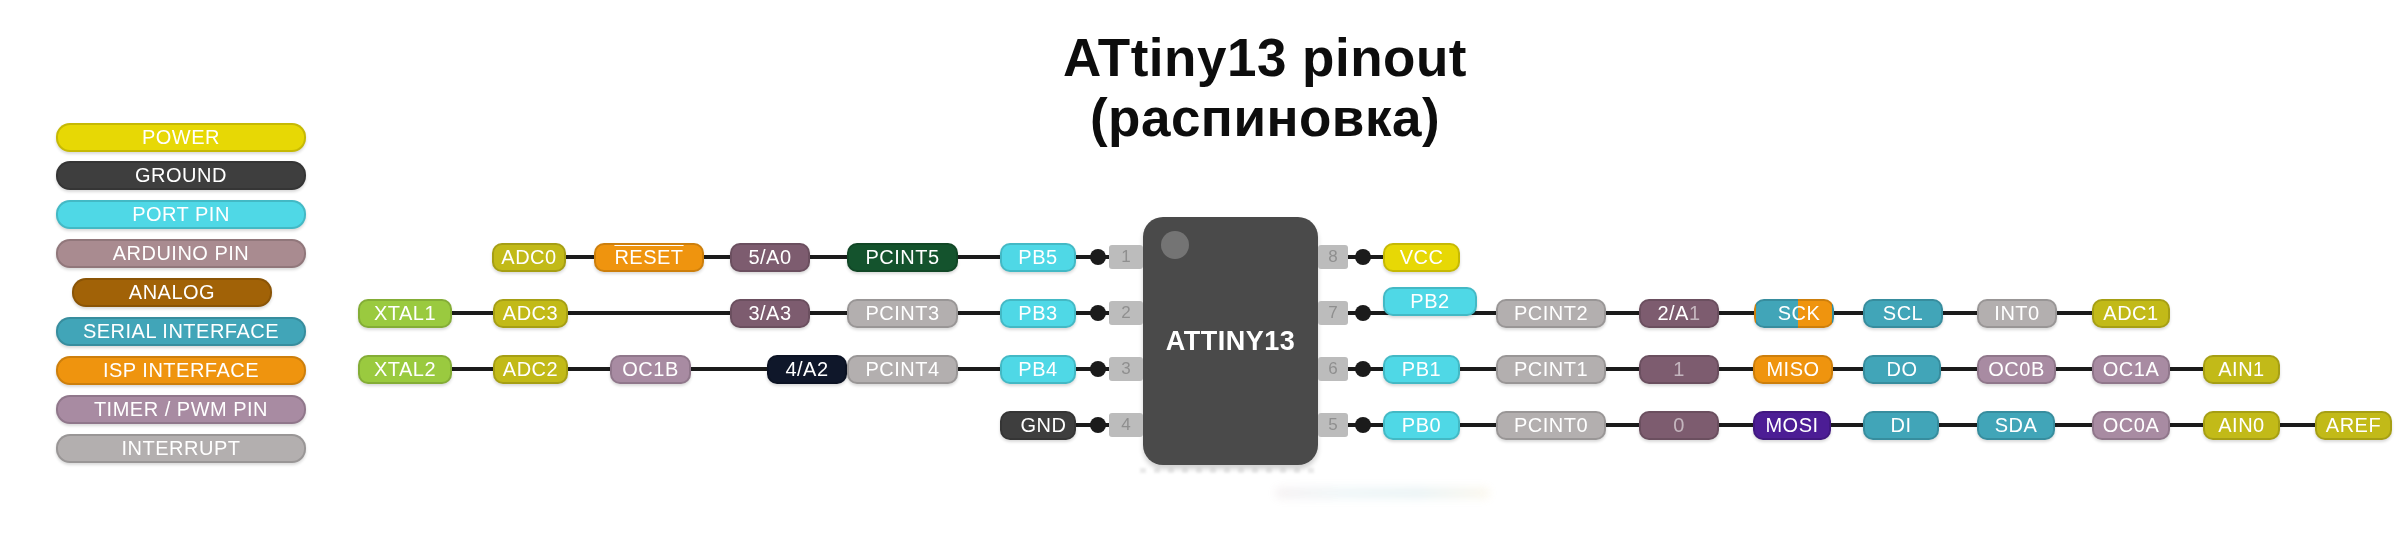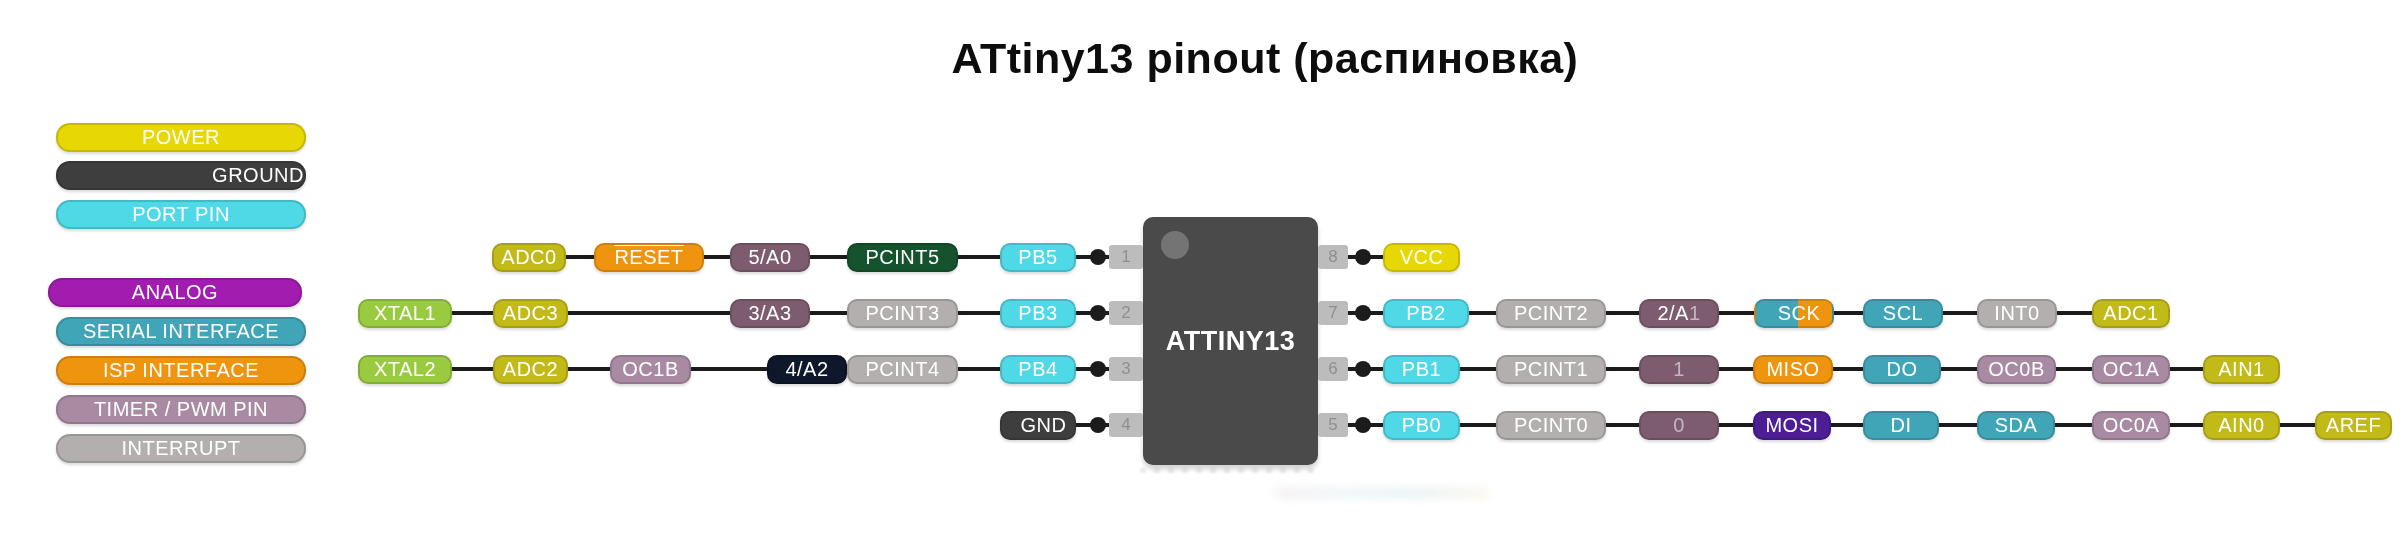--- a/index.html
+++ b/index.html
@@ -1,29 +1,29 @@
 <!DOCTYPE html>
 <html><head>
 <meta charset="utf-8">
 <style>
   html,body{margin:0;padding:0;background:#ffffff;}
   body{font-family:"Liberation Sans",sans-serif;}
   #stage{position:relative;width:2400px;height:557px;background:#ffffff;overflow:hidden;}
   #title{position:absolute;left:910px;top:28px;width:710px;line-height:60px;
-         font-size:43px;font-weight:bold;color:#0d0d0d;text-align:center;letter-spacing:0.5px;}
+         font-size:53px;font-weight:bold;color:#0d0d0d;text-align:center;letter-spacing:0.5px;}
   .badge{position:absolute;height:29px;line-height:25px;text-align:center;color:#ffffff;
          font-size:20px;letter-spacing:0.5px;border-radius:10px;box-sizing:border-box;
          border:2px solid rgba(0,0,0,0.14);box-shadow:0 2px 3px rgba(0,0,0,0.15);
          white-space:nowrap;overflow:hidden;}
   .legend-badge{border-radius:14px;}
   .wire{position:absolute;height:4px;}
   .dot{position:absolute;width:16px;height:16px;border-radius:50%;}
   .stub{position:absolute;height:24px;line-height:24px;font-size:17px;text-align:center;
         border-radius:3px;}
-  #chip{position:absolute;left:1143px;top:217px;width:175px;height:248px;border-radius:10px;
+  #chip{position:absolute;left:1143px;top:217px;width:175px;height:248px;border-radius:20px;
         display:flex;align-items:center;justify-content:center;
         box-shadow:0 4px 5px rgba(0,0,0,0.18);}
   #chip-label{color:#ffffff;font-weight:bold;font-size:27px;letter-spacing:0.5px;}
   #chip-dimple{position:absolute;left:18px;top:14px;width:28px;height:28px;border-radius:50%;}
   .faded{opacity:0.55;}
   .overline{text-decoration:overline;}
   #wm1{position:absolute;left:1140px;top:468px;width:180px;height:5px;opacity:0.3;
        background:repeating-linear-gradient(90deg,rgba(120,120,120,0.5) 0 6px,transparent 6px 14px);
        filter:blur(1px);}
   #wm2{position:absolute;left:1275px;top:487px;width:215px;height:12px;opacity:0.28;border-radius:6px;
@@ -37,23 +37,24 @@
   <div id="title" style="color: rgb(13, 13, 13);">ATtiny13 pinout (распиновка)</div>
 
   <div id="chip" style="background: rgb(74, 74, 74);">
     <div id="chip-dimple" style="background: rgb(116, 116, 116);"></div>
     <span id="chip-label">ATTINY13</span>
   </div>
 
   <div id="wm1"></div>
   <div id="wm2"></div>
 <div class="badge legend-badge" style="left: 56px; top: 123px; width: 250px; background: rgb(231, 216, 5);"><span>POWER</span></div>
-    <div class="badge legend-badge" style="left: 56px; top: 161px; width: 250px; background: rgb(62, 62, 62); text-align: right;"><span>GROUND</span></div>
+    <div class="badge legend-badge" style="left: 56px; top: 161px; width: 250px; background: rgb(62, 62, 62);"><span>GROUND</span></div>
     <div class="badge legend-badge" style="left: 56px; top: 200px; width: 250px; background: rgb(79, 216, 230);"><span>PORT PIN</span></div>
-    <div class="badge legend-badge" style="left: 48px; top: 278px; width: 254px; background: #a21caf;"><span>ANALOG</span></div>
+    <div class="badge legend-badge" style="left: 56px; top: 239px; width: 250px; background: rgb(169, 139, 144);"><span>ARDUINO PIN</span></div>
+    <div class="badge legend-badge" style="left: 72px; top: 278px; width: 200px; background: #a16207;"><span>ANALOG</span></div>
     <div class="badge legend-badge" style="left: 56px; top: 317px; width: 250px; background: rgb(65, 165, 184);"><span>SERIAL INTERFACE</span></div>
     <div class="badge legend-badge" style="left: 56px; top: 356px; width: 250px; background: rgb(239, 148, 14);"><span>ISP INTERFACE</span></div>
     <div class="badge legend-badge" style="left: 56px; top: 395px; width: 250px; background: rgb(168, 139, 162);"><span>TIMER / PWM PIN</span></div>
     <div class="badge legend-badge" style="left: 56px; top: 434px; width: 250px; background: rgb(179, 175, 175);"><span>INTERRUPT</span></div>
     <div class="wire" style="left: 529px; top: 255px; width: 614px; background: rgb(27, 27, 27);"></div>
     <div class="dot" style="left: 1090px; top: 249px; background: rgb(27, 27, 27);"></div>
     <div class="stub" style="left: 1109px; top: 245px; width: 34px; background: rgb(188, 188, 188); color: rgb(143, 143, 143);"><span>1</span></div>
     <div class="badge" style="left: 492px; top: 243px; width: 74px; background: rgb(194, 186, 24);"><span>ADC0</span></div>
     <div class="badge" style="left: 594px; top: 243px; width: 110px; background: rgb(239, 148, 14);"><span class="overline">RESET</span></div>
     <div class="badge" style="left: 730px; top: 243px; width: 80px; background: rgb(125, 92, 111);"><span>5/A0</span></div>
@@ -80,21 +81,21 @@
     <div class="dot" style="left: 1090px; top: 417px; background: rgb(27, 27, 27);"></div>
     <div class="stub" style="left: 1109px; top: 413px; width: 34px; background: rgb(188, 188, 188); color: rgb(143, 143, 143);"><span>4</span></div>
     <div class="badge" style="left: 1000px; top: 411px; width: 76px; background: rgb(62, 62, 62); padding-left: 11px;"><span>GND</span></div>
     <div class="wire" style="left: 1348px; top: 255px; width: 73.5px; background: rgb(27, 27, 27);"></div>
     <div class="dot" style="left: 1355px; top: 249px; background: rgb(27, 27, 27);"></div>
     <div class="stub" style="left: 1318px; top: 245px; width: 30px; background: rgb(188, 188, 188); color: rgb(143, 143, 143);"><span>8</span></div>
     <div class="badge" style="left: 1383px; top: 243px; width: 77px; background: rgb(231, 216, 5);"><span>VCC</span></div>
     <div class="wire" style="left: 1348px; top: 311px; width: 783px; background: rgb(27, 27, 27);"></div>
     <div class="dot" style="left: 1355px; top: 305px; background: rgb(27, 27, 27);"></div>
     <div class="stub" style="left: 1318px; top: 301px; width: 30px; background: rgb(188, 188, 188); color: rgb(143, 143, 143);"><span>7</span></div>
-    <div class="badge" style="left: 1383px; top: 299px; width: 86px; background: rgb(79, 216, 230);"><span>PB2</span></div>
+    <div class="badge" style="left: 1383px; top: 287px; width: 94px; background: rgb(79, 216, 230);"><span>PB2</span></div>
     <div class="badge" style="left: 1496px; top: 299px; width: 110px; background: rgb(179, 175, 175);"><span>PCINT2</span></div>
     <div class="badge" style="left: 1639px; top: 299px; width: 80px; background: rgb(125, 92, 111);"><span>2/A<span class="faded">1</span></span></div>
     <div class="badge" style="left: 1754px; top: 299px; width: 80px; background: linear-gradient(90deg, rgb(65, 165, 184) 0px, rgb(65, 165, 184) 55%, rgb(239, 148, 14) 55%, rgb(239, 148, 14) 100%); padding-left: 10px;"><span>SCK</span></div>
     <div class="badge" style="left: 1863px; top: 299px; width: 80px; background: rgb(65, 165, 184);"><span>SCL</span></div>
     <div class="badge" style="left: 1977px; top: 299px; width: 80px; background: rgb(179, 175, 175);"><span>INT0</span></div>
     <div class="badge" style="left: 2092px; top: 299px; width: 78px; background: rgb(194, 186, 24);"><span>ADC1</span></div>
     <div class="wire" style="left: 1348px; top: 367px; width: 893.5px; background: rgb(27, 27, 27);"></div>
     <div class="dot" style="left: 1355px; top: 361px; background: rgb(27, 27, 27);"></div>
     <div class="stub" style="left: 1318px; top: 357px; width: 30px; background: rgb(188, 188, 188); color: rgb(143, 143, 143);"><span>6</span></div>
     <div class="badge" style="left: 1383px; top: 355px; width: 77px; background: rgb(79, 216, 230);"><span>PB1</span></div>

